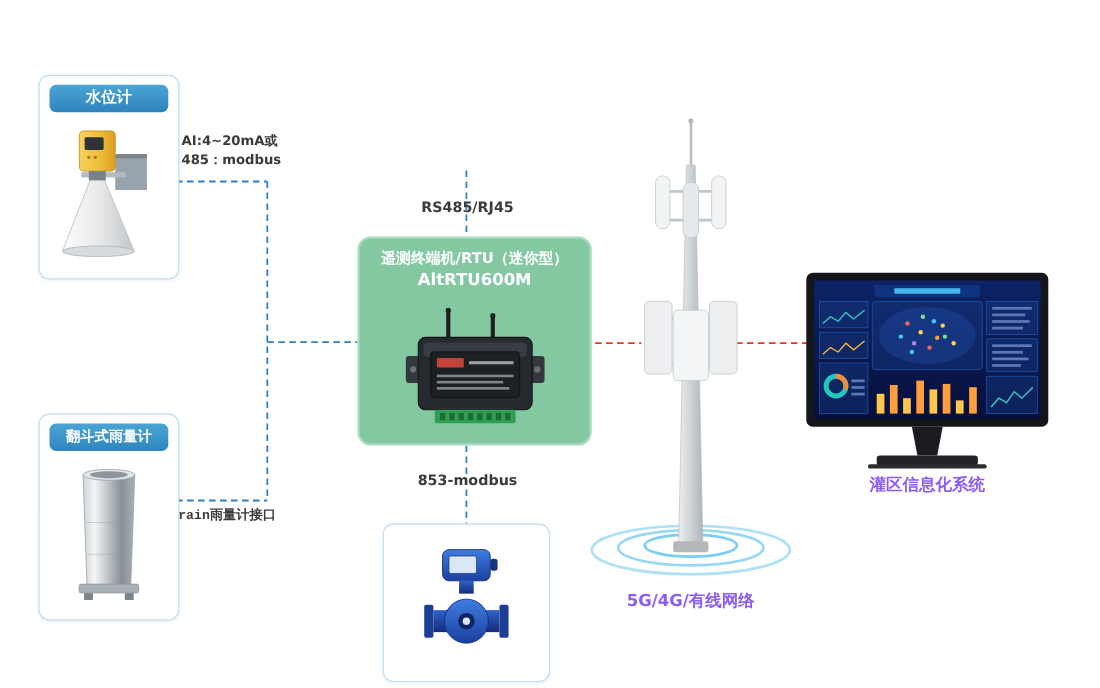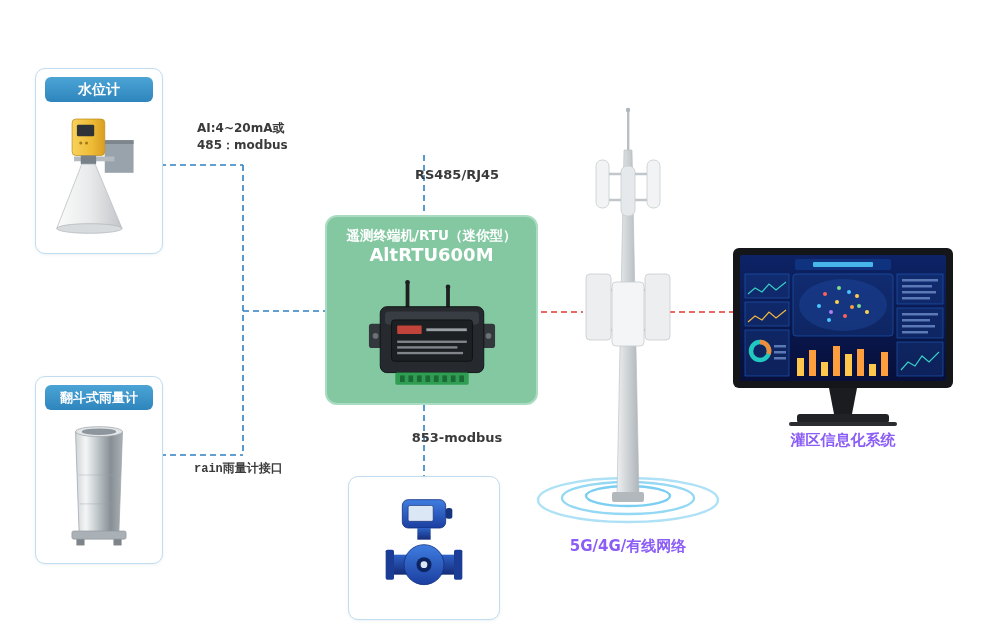--- a/index.html
+++ b/index.html
@@ -6,24 +6,24 @@
   .canvas{position:relative;width:1000px;height:625px;background:#ffffff;overflow:hidden;}
   .wires{position:absolute;left:0;top:0;width:1000px;height:625px;pointer-events:none;}
 
   .card{position:absolute;background:#fff;border:1.5px solid #c2ddef;border-radius:10px;box-shadow:0 1px 3px rgba(120,160,190,.15);display:flex;flex-direction:column;align-items:center;}
   .card-header{margin:8px 9px 4px;align-self:stretch;text-align:center;color:#fff;font-weight:bold;font-size:14px;line-height:25px;border-radius:6px;background:linear-gradient(180deg,#4ba4d5,#2e85bd);}
   .card-header.small{font-size:13px;}
   .card-body{flex:1;display:flex;align-items:center;justify-content:center;width:100%;}
 
   .rtu-card{position:absolute;left:325px;top:215px;width:213px;height:190px;background:#84c8a2;border:2px solid #aadcc2;border-radius:12px;box-sizing:border-box;display:flex;flex-direction:column;align-items:center;}
   .rtu-title{margin-top:9px;text-align:center;color:#fff;font-weight:bold;font-size:13.5px;line-height:19px;}
-  .rtu-title .l2{font-size:18px;}
+  .rtu-title .l2{font-size:15px;}
   .rtu-body{flex:1;display:flex;align-items:center;justify-content:center;width:100%;}
 
-  .wire-label{position:absolute;color:#3a3a3a;font-weight:600;font-size:13px;white-space:nowrap;margin-left:32px;}
+  .wire-label{position:absolute;color:#3a3a3a;font-weight:600;font-size:13px;white-space:nowrap;}
   .wire-label.sm{font-size:12px;}
   .wire-label.center{text-align:center;}
 
   .scene-label{position:absolute;color:#8b5cf6;font-weight:bold;font-size:15px;text-align:center;white-space:nowrap;}
 
   svg{display:block;overflow:visible;}
 </style>
 </head>
 <body>
 
@@ -250,20 +250,20 @@
       <polygon points="96,140 124,140 119,166 101,166" fill="#1b1c1f"></polygon>
       <rect x="64" y="166" width="92" height="9" rx="3" fill="#202225"></rect>
       <rect x="56" y="174" width="108" height="4" rx="2" fill="#2a2c30"></rect>
     </svg>
   </div>
 
   <div class="wire-label sm" style="left:165px;top:120px;line-height:17px;">
     <div>AI:4~20mA或</div>
     <div>485：modbus</div>
   </div>
-  <div class="wire-label center" style="left:360px;top:167px;width:130px;">RS485/RJ45</div>
+  <div class="wire-label center" style="left:360px;top:182px;width:130px;">RS485/RJ45</div>
   <div class="wire-label center" style="left:360px;top:430px;width:130px;">853-modbus</div>
   <div class="wire-label sm" style="left:162px;top:460px;font-family:Liberation Mono, monospace;">rain雨量计接口</div>
 
   <div class="scene-label" style="left:528px;top:537px;width:200px;">5G/4G/有线网络</div>
   <div class="scene-label" style="left:733px;top:431px;width:220px;">灌区信息化系统</div>
 
 </div>
 
 </body></html>

